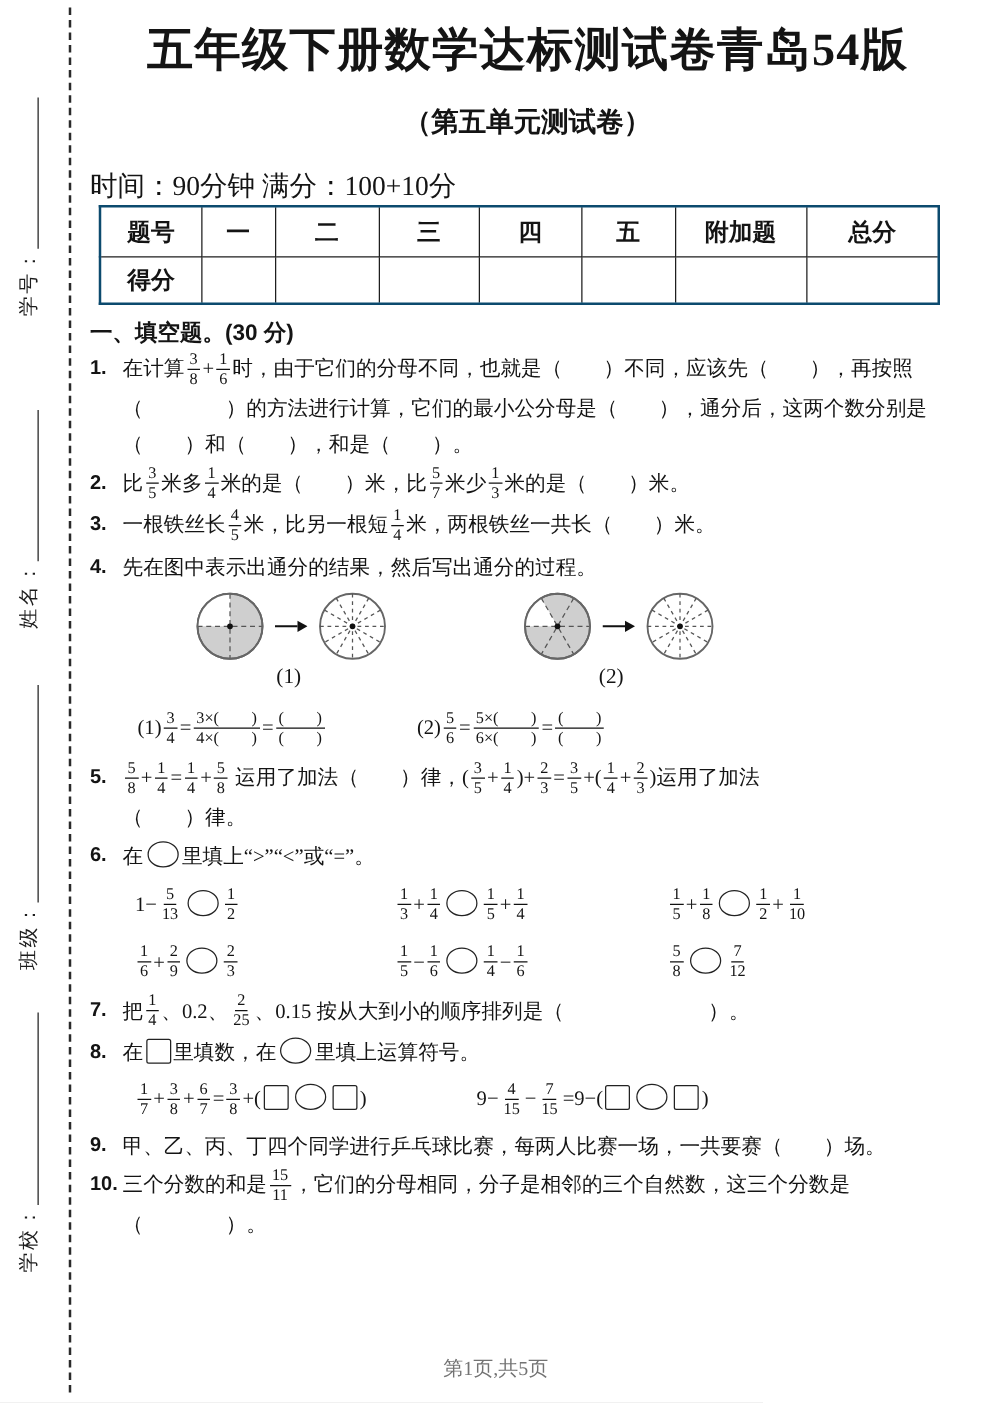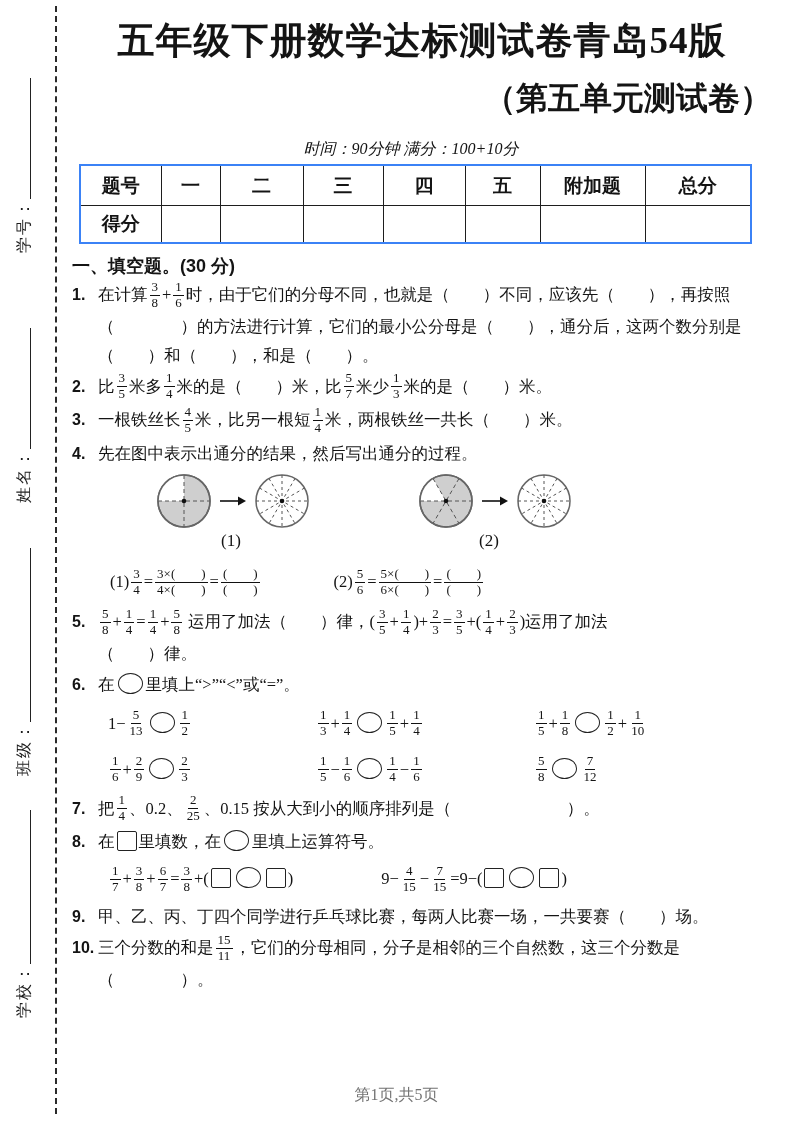--- a/index.html
+++ b/index.html
@@ -11,25 +11,25 @@
              border-left:2px dashed #2a2a2a;}
 
   
   .sfield{position:absolute;left:14px;transform:rotate(-90deg);transform-origin:0 0;
           display:flex;align-items:flex-end;font-size:16px;color:#1c1c1c;}
   .slabel{white-space:nowrap;letter-spacing:2px;line-height:20px;}
   .sline{flex:1;border-bottom:1.5px solid #222;margin-bottom:3px;}
 
   .content{position:absolute;left:72px;top:16px;width:700px;}
   h1{margin:0;text-align:center;font-size:37px;font-weight:bold;letter-spacing:1px;line-height:50px;}
-  h2{margin:12px 0 0;text-align:right;font-size:32px;font-weight:bold;line-height:40px;}
-  .meta{margin-top:20px;width:678px;text-align:center;font-size:16px;line-height:22px;font-style:italic;}
+  h2{margin:12px 0 0;text-align:center;font-size:22px;font-weight:bold;line-height:40px;}
+  .meta{margin-top:20px;width:678px;text-align:left;font-size:22px;line-height:22px;}
 
   table.score{border-collapse:collapse;table-layout:fixed;width:671px;margin:4px 0 0 7px;
-              border:2px solid #3b82f6;}
+              border:2px solid #0c4a6e;}
   table.score th,table.score td{border:1.5px solid #1e1e1e;text-align:center;
               font-size:19px;padding:0;}
   table.score th{height:39px;font-weight:bold;}
   table.score td{height:36px;}
 
   .section-title{margin:10px 0 2px;font-family:"Liberation Sans",sans-serif;
                  font-weight:bold;font-size:18px;}
 
   .questions{margin-top:2px;font-size:16.5px;}
   .q{display:flex;margin:2px 0;}

